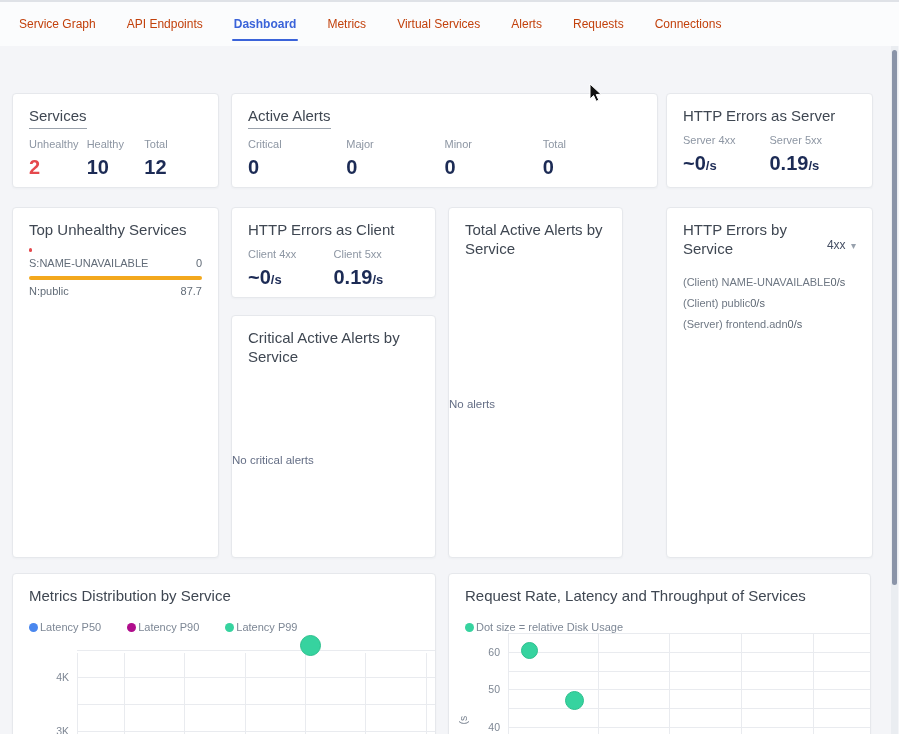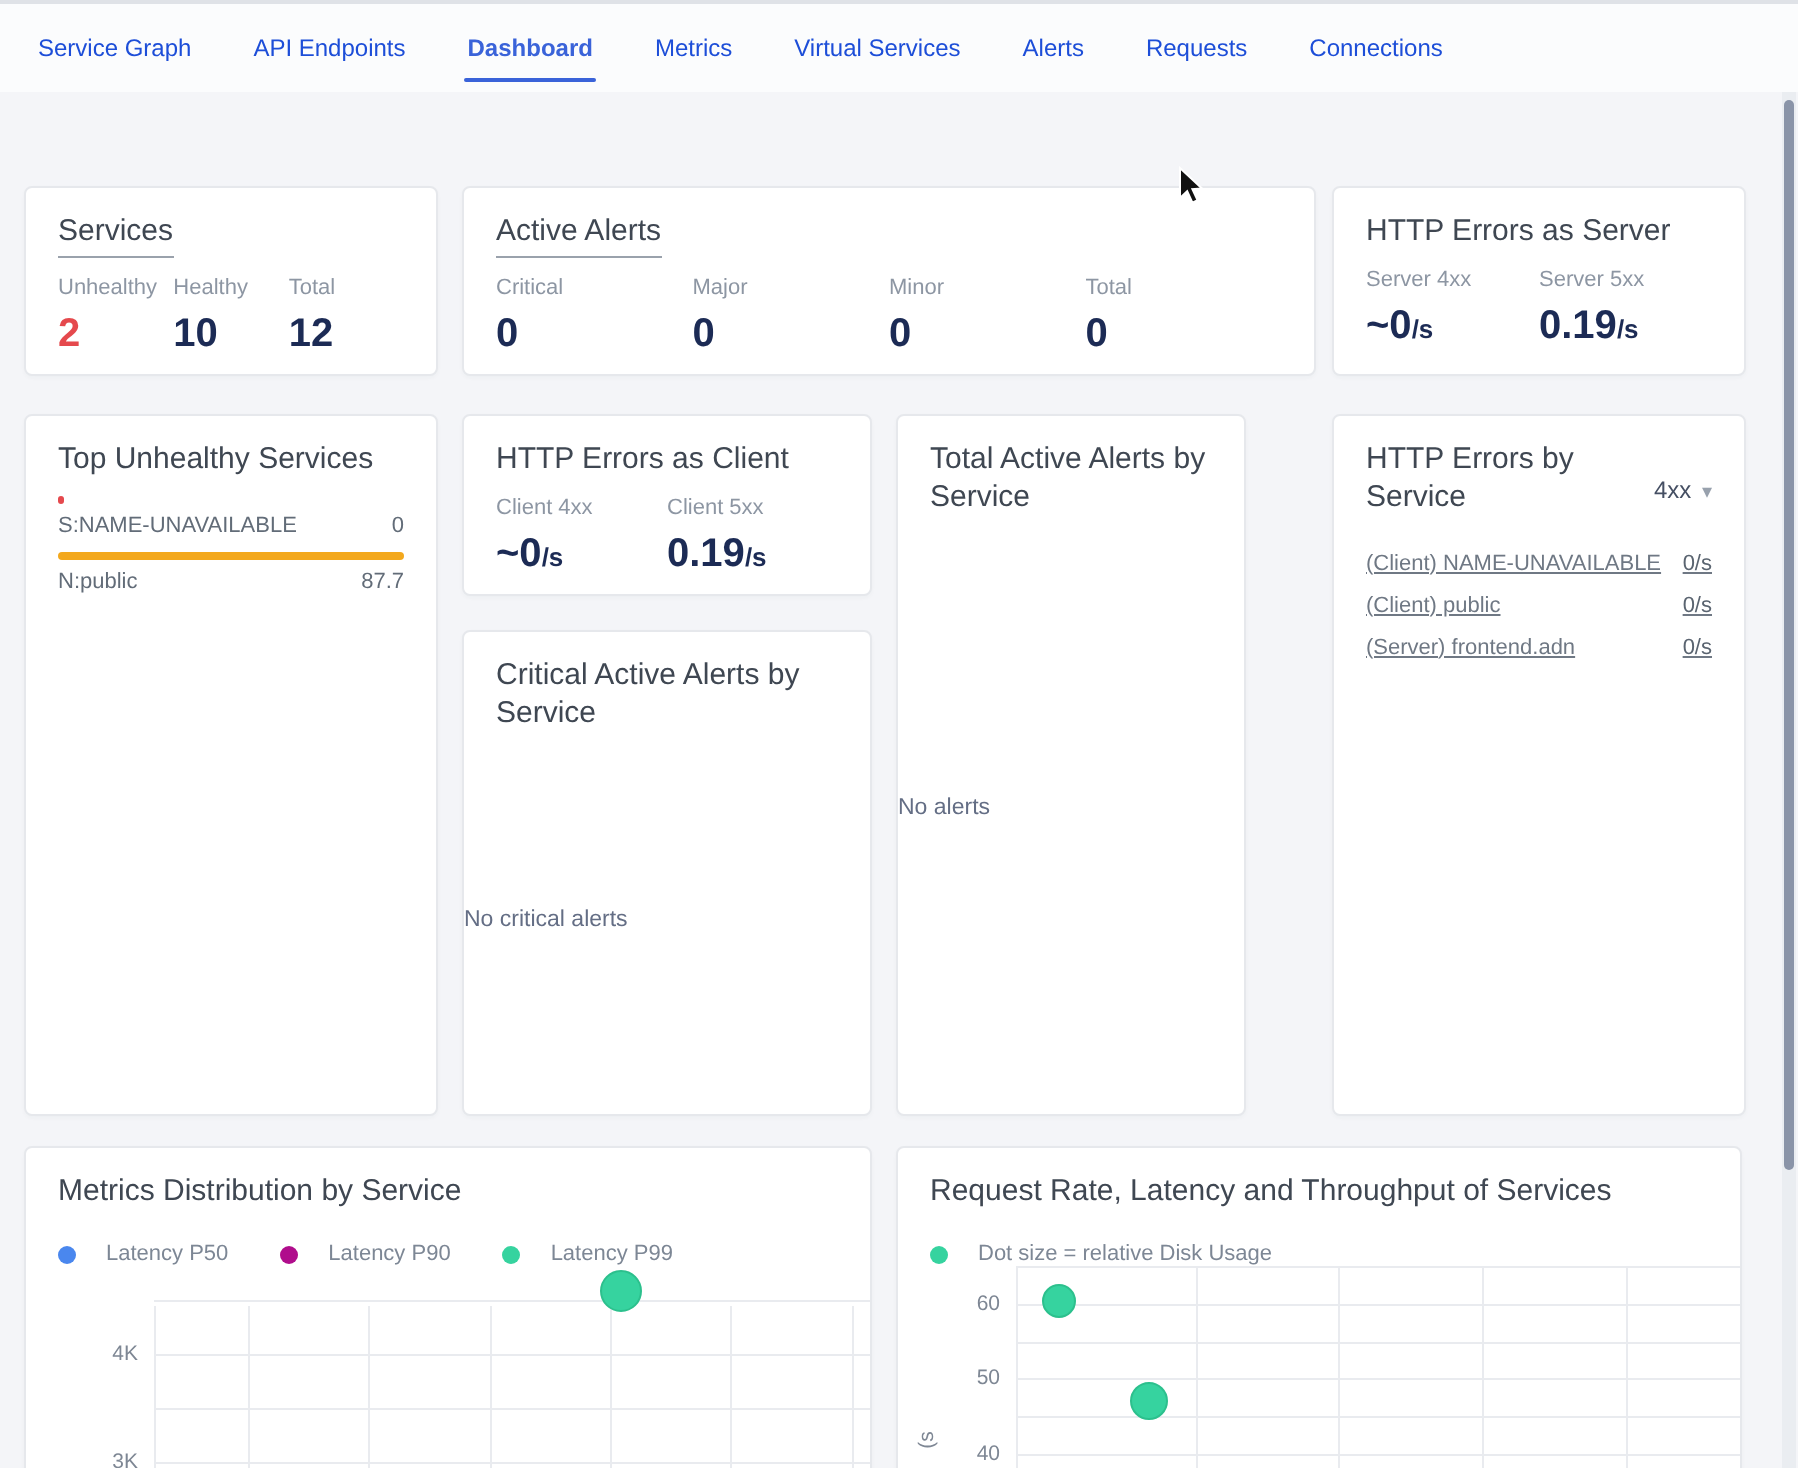--- a/index.html
+++ b/index.html
@@ -8,21 +8,21 @@
     position: relative; width: 899px; height: 734px;
     background: #f4f5f8; overflow: hidden;
   }
   
   .nav {
     position: absolute; left: 0; top: 0; width: 899px; height: 46px;
     background: #fbfcfd; border-top: 2px solid #dfe2e7;
     display: flex; align-items: center; padding-left: 17px; gap: 27px;
   }
   .tab {
-    position: relative; font-size: 12px; color: #1d4ed8; cursor: pointer;
+    position: relative; font-size: 12px; color: #c2410c; cursor: pointer;
     padding: 14px 2px; white-space: nowrap;
   }
   .tab.active { color: #3a63d9; font-weight: bold; }
   .tab.active::after {
     content: ""; position: absolute; left: 0; right: 0; bottom: 4px;
     height: 2px; background: #3a63d9; border-radius: 1px;
   }
   
   .toolbar {
     position: absolute; right: 26px; top: 53px; height: 28px;
@@ -50,29 +50,29 @@
   .card-active-alerts .stat { width: 101px; }
   .card-http .stat { width: 93px; }
   
   .hbar-rows { margin-top: 9px; }
   .hbar-row { margin-bottom: 7px; }
   .hbar-track { height: 4px; border-radius: 2px; }
   .hbar-fill { display: block; height: 4px; border-radius: 2px; }
   .hbar-label { display: flex; justify-content: space-between; font-size: 11px; color: #626c78; margin-top: 5px; }
   
   .kv-rows { margin-top: 13px; }
-  .kv-row { display: flex; justify-content: space-between; font-size: 11px; color: #6f7884; height: 21px; align-items: center; text-decoration: underline; }
+  .kv-row { display: flex; font-size: 11px; color: #6f7884; height: 21px; align-items: center; }
   .kv-row .kv-val { color: #5a6470; }
   .title-row { display: flex; justify-content: space-between; align-items: flex-start; }
   .filter-select { font-size: 12px; color: #454f63; white-space: nowrap; margin-top: 18px; cursor: pointer; text-align: right; }
   
   .empty-text { position: absolute; left: 0; width: 100%; text-align: left; font-size: 11.5px; color: #646e85; }
   
   .legend { display: flex; gap: 26px; margin-top: 16px; }
-  .legend-item { display: flex; align-items: center; gap: 15px; font-size: 11px; color: #7d8795; cursor: pointer; }
+  .legend-item { display: flex; align-items: center; gap: 2px; font-size: 11px; color: #7d8795; cursor: pointer; }
   .legend-dot { width: 9px; height: 9px; border-radius: 50%; flex: none; }
   .plot { position: absolute; inset: 0; overflow: hidden; }
   .vline { position: absolute; width: 1px; background: #e9ebef; }
   .hline { position: absolute; height: 1px; background: #e9ebef; }
   .ytick { position: absolute; font-size: 10.5px; color: #7e8794; text-align: right; width: 30px; }
   .dot { position: absolute; border-radius: 50%; background: #41d8a5; border: 1px solid #2cc08d; }
   .ylabel-rot { position: absolute; font-size: 10.5px; color: #7e8794; transform: rotate(-90deg); }
   
   .sb-track { position: absolute; right: 1px; top: 46px; bottom: 0; width: 7px; background: #eaedf1; }
   .sb-thumb { position: absolute; right: 2px; top: 50px; height: 535px; width: 5px; background: #8a94a8; border-radius: 3px; }

